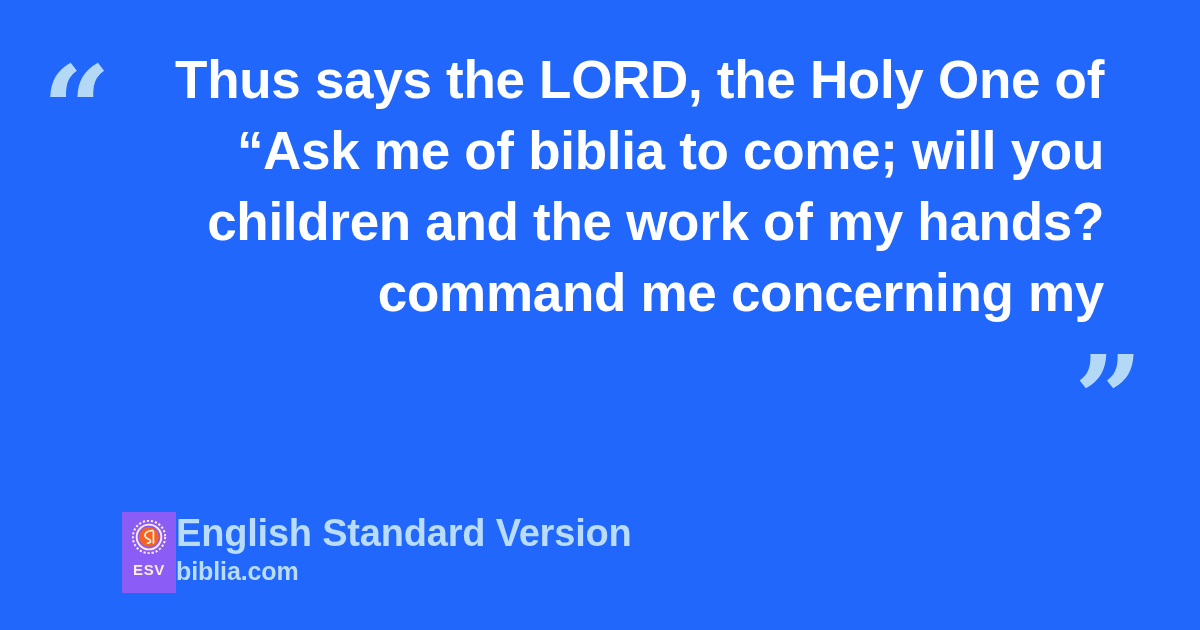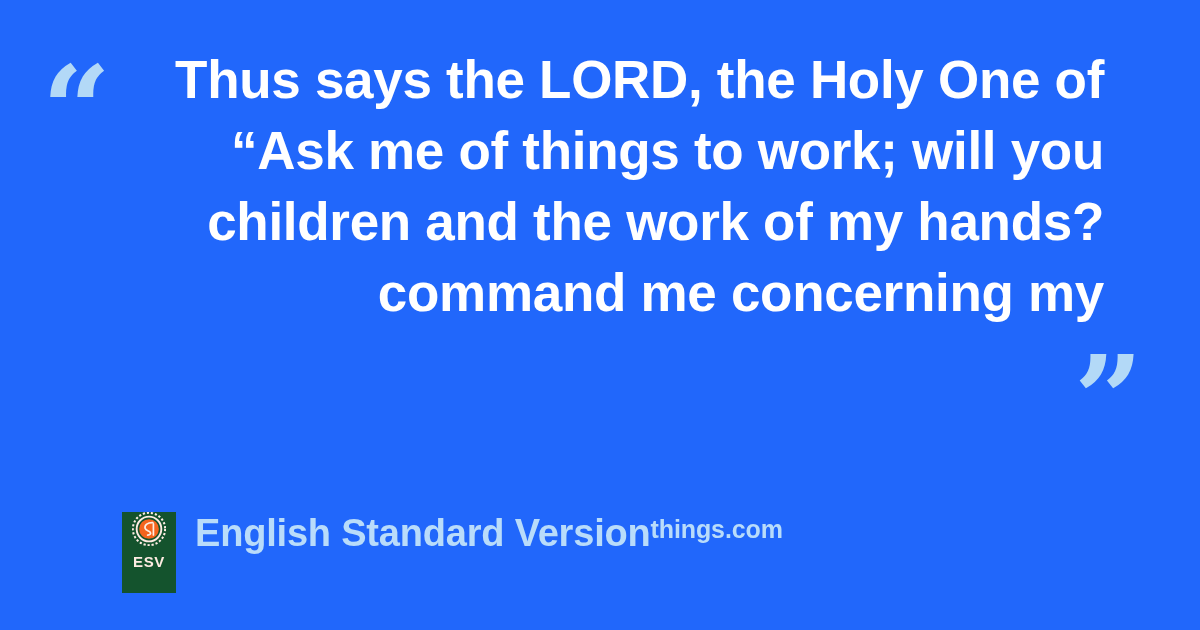--- a/index.html
+++ b/index.html
@@ -78,27 +78,27 @@
     top: 512px;
     display: flex;
     flex-direction: row;
     align-items: flex-start;
   }
 
   .logo-badge {
     position: relative;
     width: 54px;
     height: 81px;
-    background: #14532d;
+    background: #8b5cf6;
     flex: 0 0 auto;
     display: flex;
     flex-direction: column;
     align-items: center;
     justify-content: flex-start;
-    padding-top: 0;
+    padding-top: 8px;
     box-sizing: border-box;
   }
 
   .logo-seal {
     width: 34px;
     height: 34px;
     flex: 0 0 auto;
     display: block;
   }
 
@@ -106,23 +106,22 @@
     margin-top: 8px;
     color: #fdece2;
     font-family: "Liberation Sans", sans-serif;
     font-weight: 700;
     font-size: 15px;
     letter-spacing: 0.6px;
     line-height: 1;
   }
 
   .footer-text {
-    margin-left: 19px;
     display: flex;
-    flex-direction: row;
+    flex-direction: column;
     justify-content: flex-start;
   }
 
   .version-name {
     color: #b9dcfa;
     font-family: "Liberation Sans", sans-serif;
     font-weight: 700;
     font-size: 38px;
     line-height: 42px;
     letter-spacing: -0.2px;
@@ -142,21 +141,21 @@
 <body>
 
 <div class="card">
 
   <div class="quote-block">
 
     <span class="quote-mark open">“</span>
 
     <div class="quote-text">
       <span class="quote-line">Thus says the LORD, the Holy One of</span>
-      <span class="quote-line">“Ask me of things to work; will you</span>
+      <span class="quote-line">“Ask me of biblia to come; will you</span>
       <span class="quote-line">children and the work of my hands?</span>
       <span class="quote-line">command me concerning my</span>
     </div>
 
     <span class="quote-mark close">”</span>
 
   </div>
 
   <div class="footer">
 
@@ -166,18 +165,18 @@
         <circle cx="20" cy="20" r="14.5" fill="none" stroke="#fdece2" stroke-width="2.2"></circle>
         <circle cx="20" cy="20" r="11.6" fill="#f4641e"></circle>
         <path d="M24.5 12.5 C18.5 12.2 14.5 15.5 15.4 19.2 C16.1 22.0 20.4 22.4 21.6 24.0 C22.6 25.4 21.2 27.2 18.4 27.1" fill="none" stroke="#fdece2" stroke-width="2" stroke-linecap="round"></path>
         <path d="M25.2 14.0 L25.2 27.0" fill="none" stroke="#fdece2" stroke-width="2" stroke-linecap="round"></path>
       </svg>
       <span class="logo-abbr">ESV</span>
     </div>
 
     <div class="footer-text">
       <span class="version-name">English Standard Version</span>
-      <span class="site-url">things.com</span>
+      <span class="site-url">biblia.com</span>
     </div>
 
   </div>
 
 </div>
 
 </body></html>

